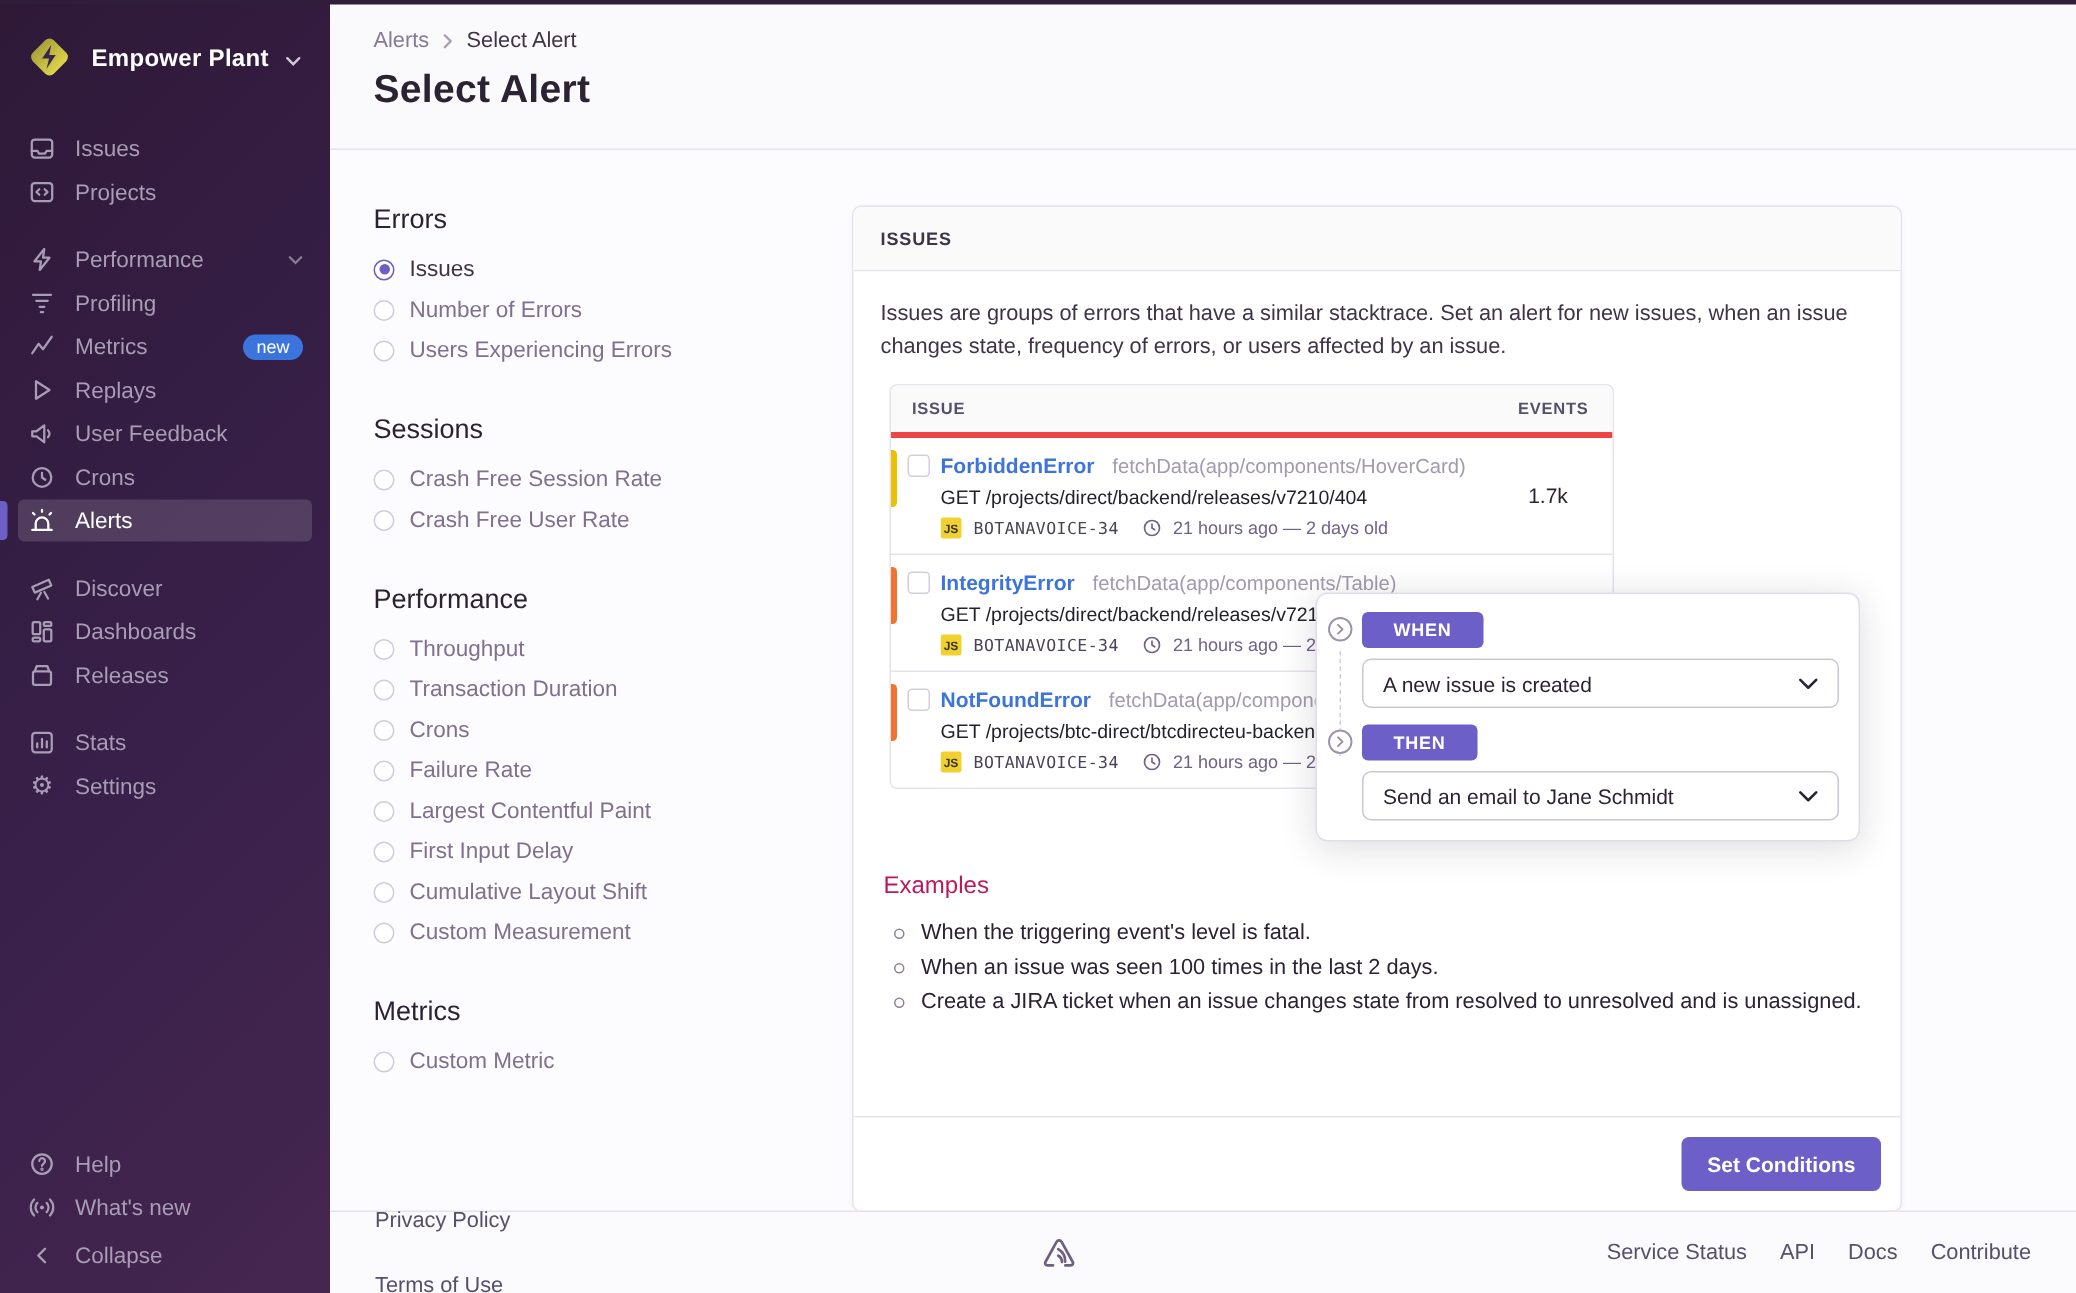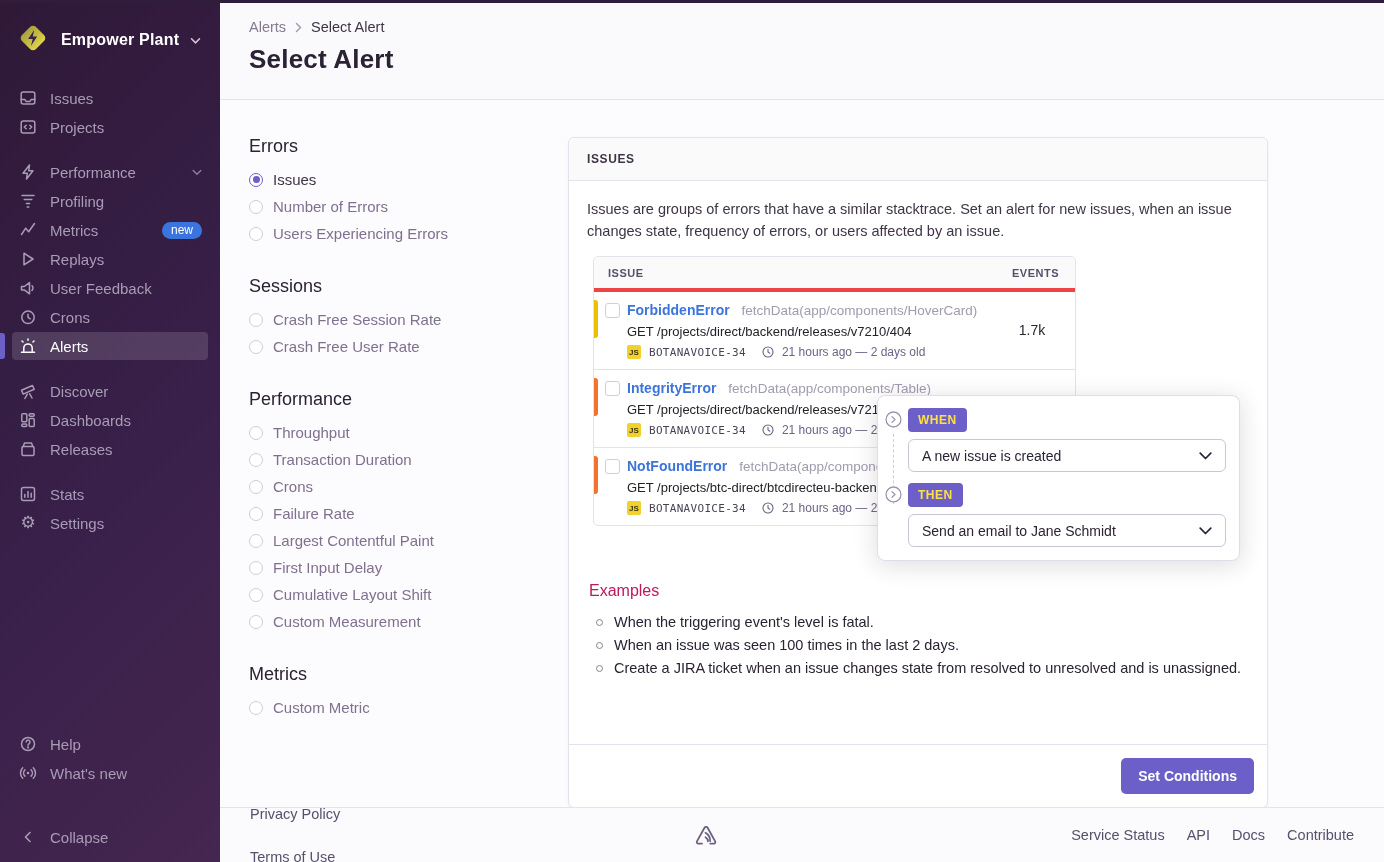--- a/index.html
+++ b/index.html
@@ -34,21 +34,21 @@
   }
   .nicon { width:20px; height:18px; display:flex; align-items:center; justify-content:center; flex:none; }
   .nicon svg { display:block; }
   .uicon { font-size:17px; line-height:18px; }
   .badge-new {
     margin-left:auto; background:#3C74DD; color:#fff; font-size:12px;
     padding:1px 9px 2px; border-radius:9px;
   }
   .nav-chevron { margin-left:auto; color:#8b7d99; display:flex; }
   .sidebar-bottom { position:absolute; left:0; right:0; bottom:10px; }
-  .collapse-item { margin-top:36px; }
+  .collapse-item { margin-top:4px; }
 
   
   .page-header {
     position:absolute; left:220px; right:0; top:3px; height:97px;
     background:#faf9fb; border-bottom:1px solid #e7e1ec; padding:16px 29px 0; z-index:5;
   }
   .breadcrumb { display:flex; align-items:center; gap:9px; font-size:14.5px; }
   .crumb-root { color:#857b93; cursor:pointer; }
   .crumb-sep { color:#a59bb1; display:flex; }
   .crumb-current { color:#3e3446; }
@@ -129,22 +129,22 @@
     background:#fff; border:1px solid #e2dcea; border-radius:8px;
     box-shadow:0 4px 24px rgba(43,34,51,.16); padding:12px 0 13px;
   }
   .connector { position:absolute; left:14.5px; top:38px; height:70px; border-left:1px dashed #d2cbdc; }
   .rule-row { display:flex; position:relative; }
   .rule-row + .rule-row { margin-top:11px; }
   .gutter { width:30px; display:flex; justify-content:center; padding-top:3px; flex:none; }
   .gutter svg { background:#fff; border-radius:50%; }
   .rule-content { flex:1; margin-right:13px; min-width:0; }
   .rule-badge {
-    display:inline-block; background:#6C5FC7; color:#fde047; font-size:12px; font-weight:700;
-    letter-spacing:.5px; padding:5px 10px; border-radius:4px; margin-bottom:7px;
+    display:inline-block; background:#6C5FC7; color:#ffffff; font-size:12px; font-weight:700;
+    letter-spacing:.5px; padding:5px 21px; border-radius:4px; margin-bottom:7px;
   }
   .rule-select {
     height:33px; border:1px solid #ccc5d6; border-radius:6px; background:#fff;
     display:flex; align-items:center; justify-content:space-between; padding:0 13px;
     font-size:14px; color:#2b2233; cursor:pointer;
   }
   .rule-select .chev { display:flex; color:#2b2233; }
 
   
   .page-footer {

